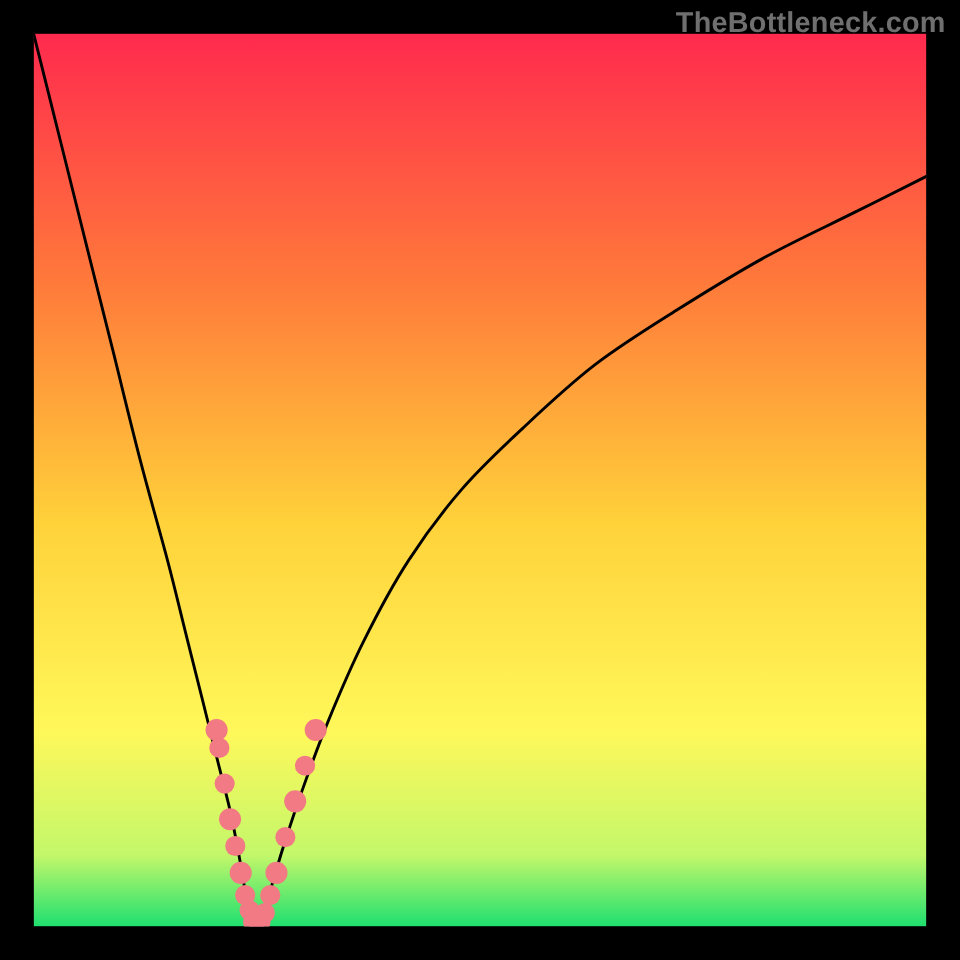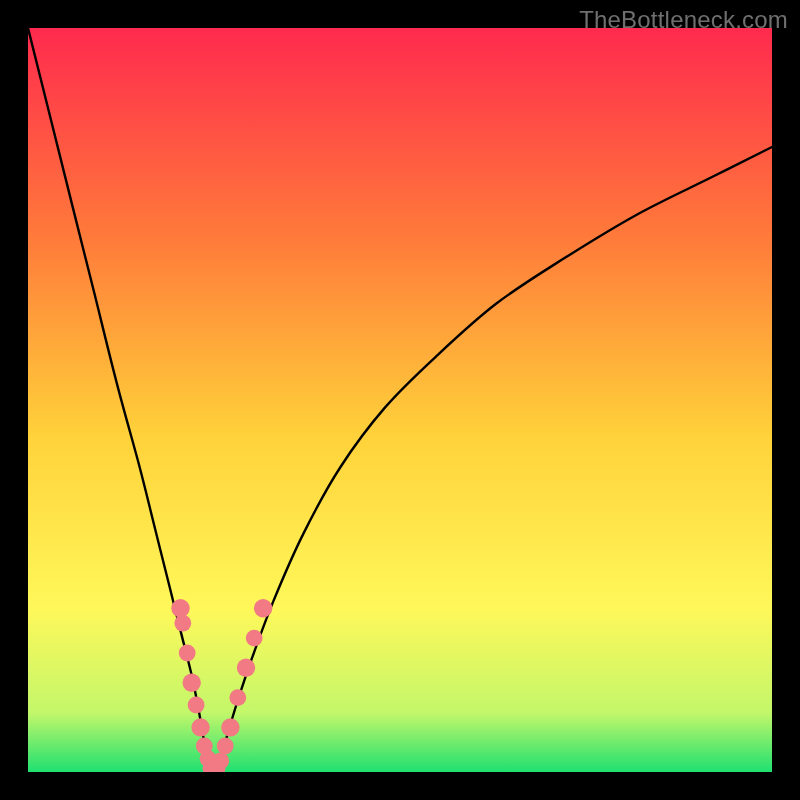--- a/index.html
+++ b/index.html
@@ -25,21 +25,21 @@
     top: 0;
     width: 744px;
     height: 744px;
   }
   .watermark {
     position: absolute;
     top: 6px;
     right: 12px;
     color: #6f6f6f;
     font-size: 24px;
-    font-weight: 400;
+    font-weight: 700;
     letter-spacing: 0.2px;
   }
   svg {
     position: absolute;
     left: 0;
     top: 0;
   }
 </style>
 </head>
 <body>

